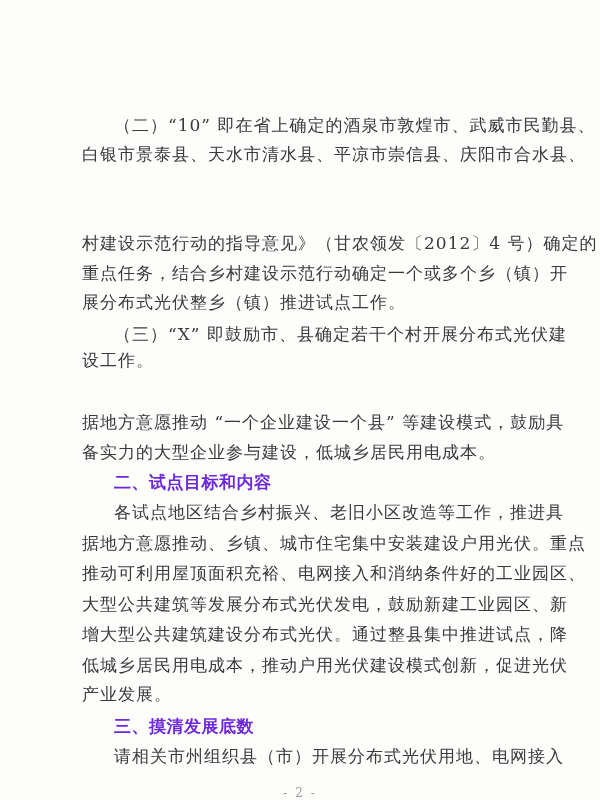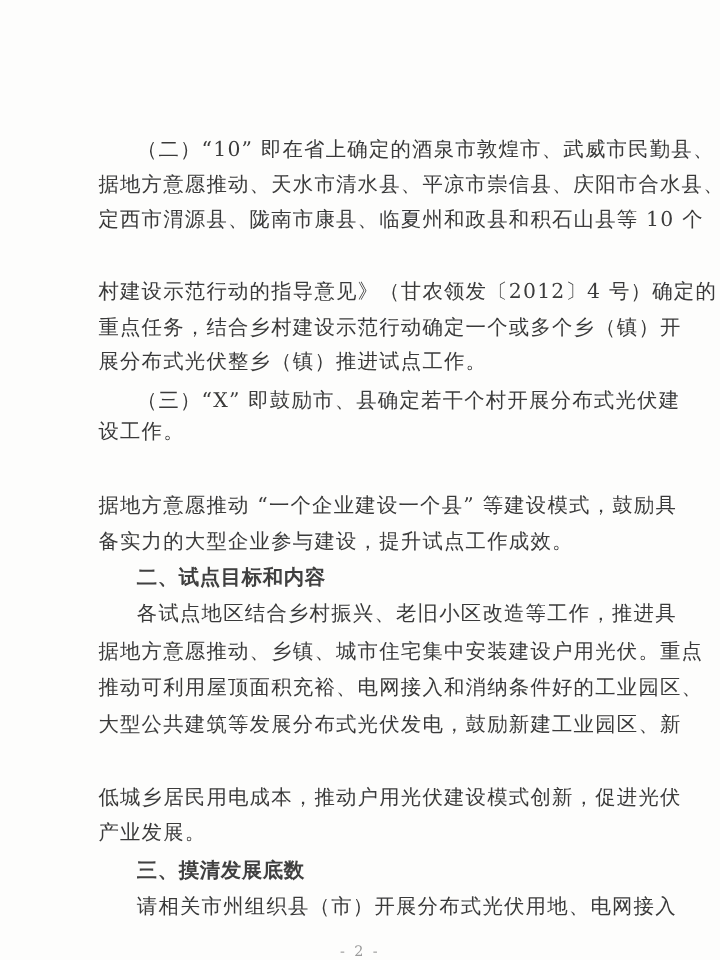--- a/index.html
+++ b/index.html
@@ -10,50 +10,50 @@
   .page { position: absolute; left: 0; top: 0; width: 600px; height: 588px; }
   .line {
     position: absolute; left: 82px; width: 438px; height: 30px; line-height: 30px;
     font-size: 17px; white-space: nowrap; overflow: visible;
     text-align: justify; text-align-last: justify; letter-spacing: 1px;
   }
   .line.indent { left: 114px; width: 406px; }
   .line.last { text-align-last: left; }
   .line.heading {
     font-family: "DejaVu Sans", "Liberation Sans", sans-serif; font-weight: bold;
-    text-align-last: left; color: #404040; letter-spacing: 0.5px;
+    text-align-last: left; color: #6d28d9; letter-spacing: 0.5px;
   }
   .footer {
     position: absolute; left: 0; width: 600px; top: 786px; text-align: center;
     font-size: 12px; color: #9a9a9a; letter-spacing: 2px;
   }
 </style>
 </head>
 <body>
 
 <div class="page">
   <div class="line indent" style="top:110px">（二）“10” 即在省上确定的酒泉市敦煌市、武威市民勤县、</div>
-  <div class="line" style="top:139px">据地方意愿推动、天水市清水县、平凉市崇信县、庆阳市合水县、</div>
-  <div class="line" style="top:168px">定西市渭源县、陇南市康县、临夏州和政县和积石山县等 10 个</div>
+  <div class="line" style="top:139px">白银市景泰县、天水市清水县、平凉市崇信县、庆阳市合水县、</div>
   <div class="line" style="top:228px">村建设示范行动的指导意见》（甘农领发〔2012〕4 号）确定的</div>
   <div class="line" style="top:258px">重点任务，结合乡村建设示范行动确定一个或多个乡（镇）开</div>
   <div class="line last" style="top:287px">展分布式光伏整乡（镇）推进试点工作。</div>
 
   <div class="line indent" style="top:319px">（三）“X” 即鼓励市、县确定若干个村开展分布式光伏建</div>
   <div class="line last" style="top:345px">设工作。</div>
 
   <div class="line" style="top:407px">据地方意愿推动 “一个企业建设一个县” 等建设模式，鼓励具</div>
-  <div class="line last" style="top:437px">备实力的大型企业参与建设，提升试点工作成效。</div>
+  <div class="line last" style="top:437px">备实力的大型企业参与建设，低城乡居民用电成本。</div>
 
   <div class="line indent heading" style="top:467px">二、试点目标和内容</div>
 
   <div class="line indent" style="top:497px">各试点地区结合乡村振兴、老旧小区改造等工作，推进具</div>
   <div class="line" style="top:528px">据地方意愿推动、乡镇、城市住宅集中安装建设户用光伏。重点</div>
   <div class="line" style="top:558px">推动可利用屋顶面积充裕、电网接入和消纳条件好的工业园区、</div>
   <div class="line" style="top:589px">大型公共建筑等发展分布式光伏发电，鼓励新建工业园区、新</div>
+  <div class="line" style="top:619px">增大型公共建筑建设分布式光伏。通过整县集中推进试点，降</div>
   <div class="line" style="top:650px">低城乡居民用电成本，推动户用光伏建设模式创新，促进光伏</div>
   <div class="line last" style="top:679px">产业发展。</div>
 
   <div class="line indent heading" style="top:711px">三、摸清发展底数</div>
 
   <div class="line indent" style="top:741px">请相关市州组织县（市）开展分布式光伏用地、电网接入</div>
 
   <div class="footer">- 2 -</div>
 </div>
 

